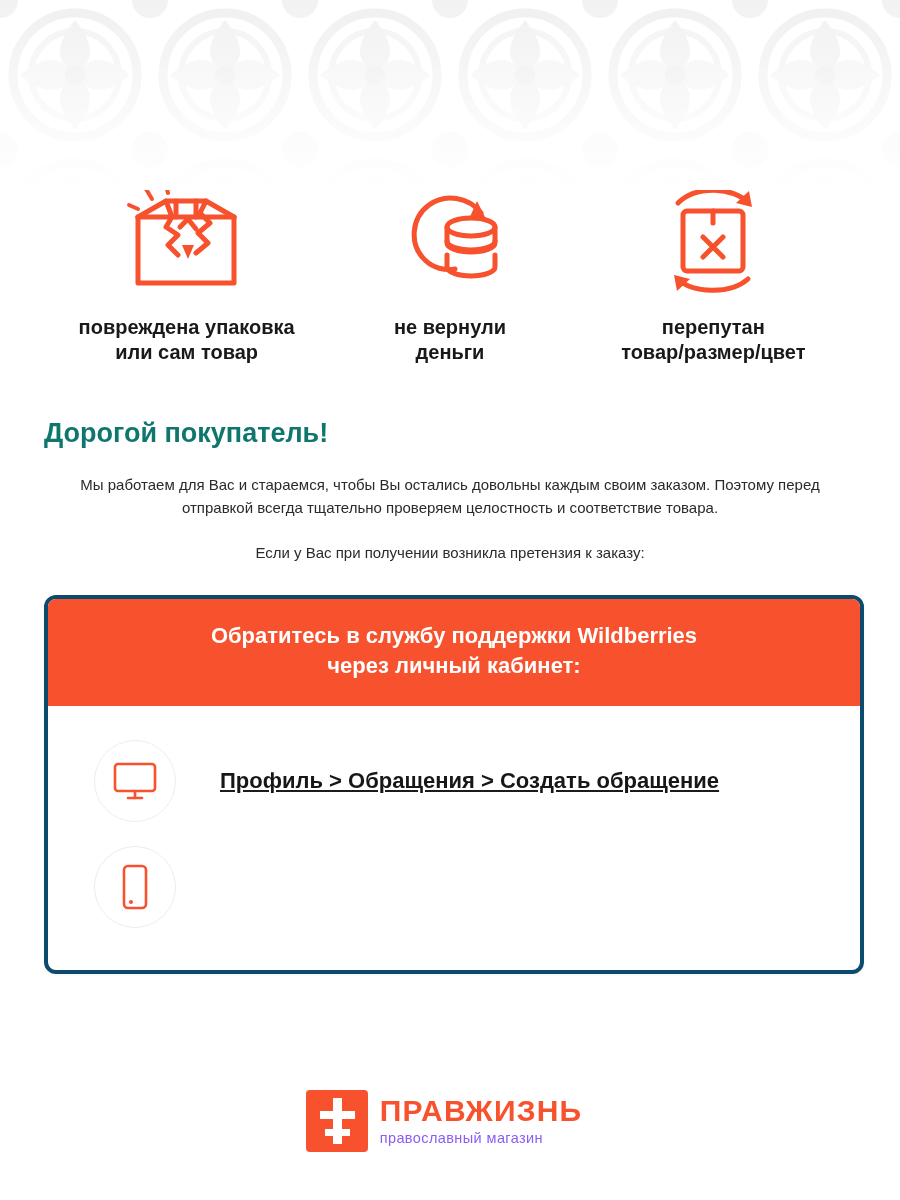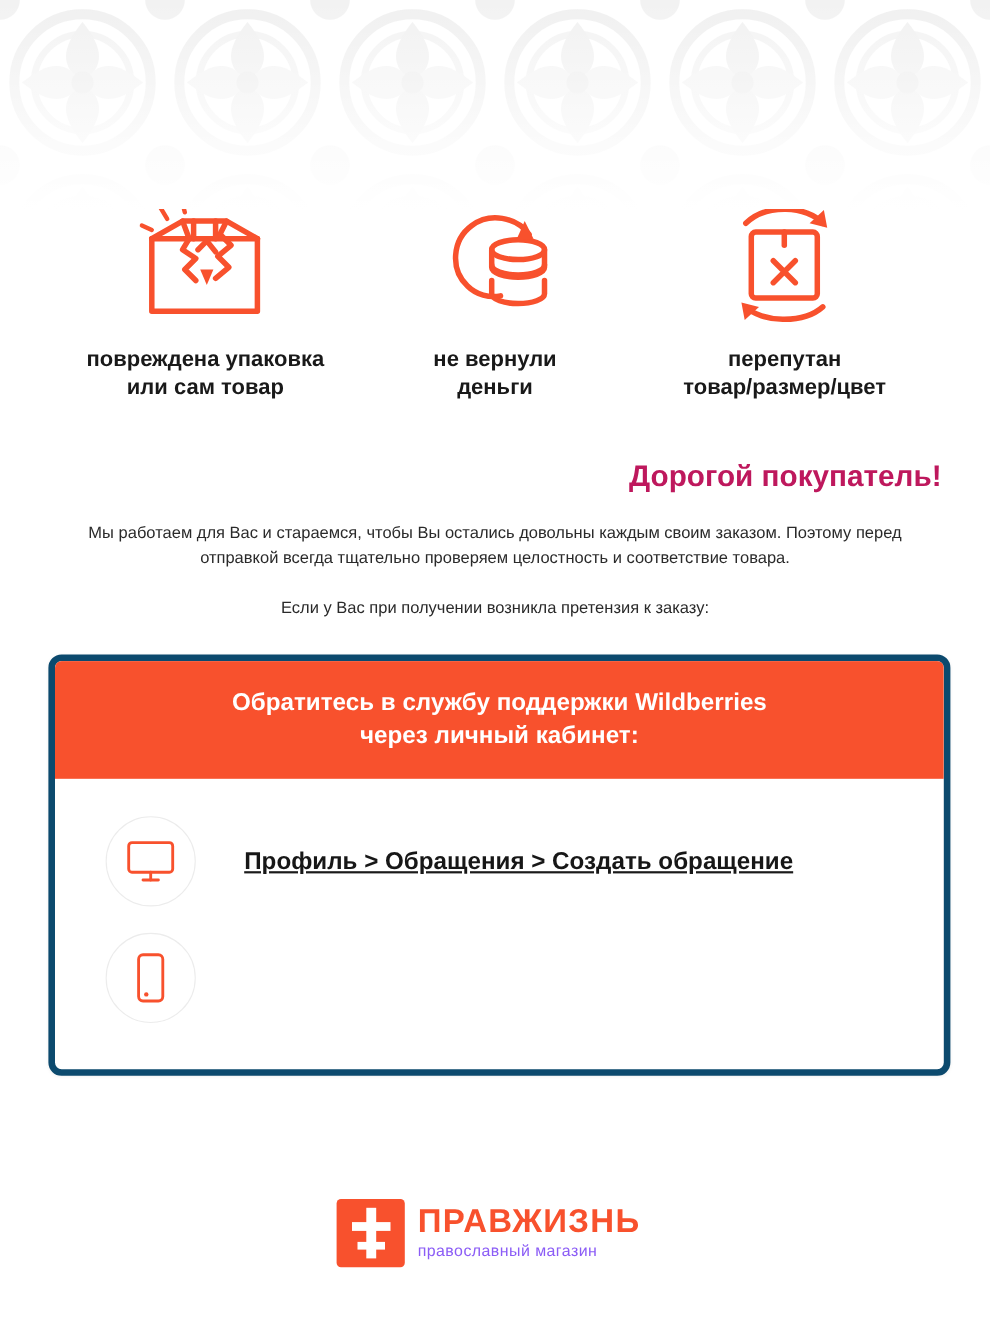--- a/index.html
+++ b/index.html
@@ -69,43 +69,43 @@
   .feature-label {
     margin-top: 14px;
     font-size: 20px;
     font-weight: bold;
     line-height: 1.28;
     color: #191919;
   }
 
   
   .salutation {
-    text-align: right;
+    text-align: left;
     font-size: 27px;
     font-weight: bold;
     margin: 52px 0 0;
-    color: #be185d;
+    color: #0f766e;
   }
   .paragraph {
     text-align: center;
     font-size: 15px;
     line-height: 1.55;
     color: #2a2a2a;
     margin: 24px auto 0;
     width: 740px;
   }
   .paragraph.second { margin-top: 22px; }
 
   
   .card {
     margin: 30px auto 0;
     width: 820px;
     border-radius: 12px;
     background: #ffffff;
-    border: 6px solid #0c4a6e;
+    border: 4px solid #0c4a6e;
     box-shadow: 0 1px 3px rgba(0,0,0,0.05);
     overflow: hidden;
   }
   .card-header {
     background: #f8512d;
     color: #ffffff;
     text-align: center;
     font-size: 22px;
     font-weight: bold;
     line-height: 1.4;

